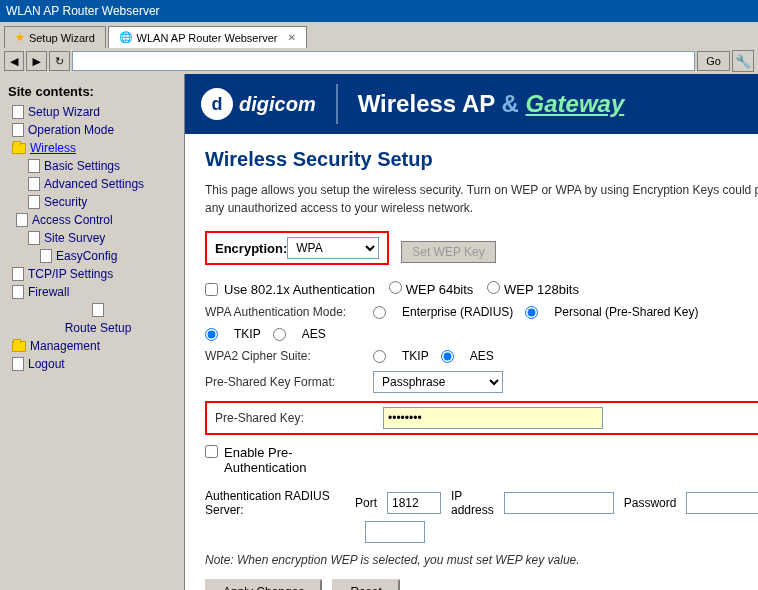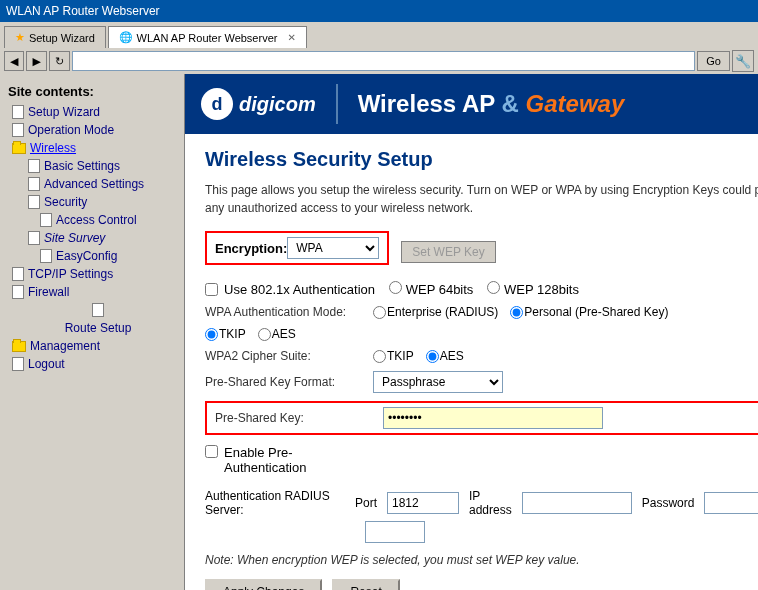--- a/index.html
+++ b/index.html
@@ -44,35 +44,35 @@
     .form-label { min-width: 160px; font-size: 12px; color: #333; }
 
     .encryption-row { border: 2px solid red; padding: 4px 8px; display: inline-flex; align-items: center; margin-bottom: 8px; }
     .encryption-label { font-weight: bold; font-size: 13px; }
     .encryption-select { border: 1px solid #7f9db9; background: white; padding: 1px 4px; font-size: 12px; height: 22px; }
 
     .set-wep-btn { background: #d4d0c8; border: 1px solid #808080; padding: 3px 10px; font-size: 12px; cursor: pointer; color: #999; }
 
     .checkbox-row { display: flex; align-items: center; gap: 6px; margin-bottom: 8px; }
     .radio-group { display: flex; align-items: center; gap: 12px; }
-    .radio-item { display: flex; align-items: center; gap: 1px; font-size: 12px; }
+    .radio-item { display: flex; align-items: center; gap: 16px; font-size: 12px; }
 
     .cipher-row { display: flex; align-items: center; gap: 8px; margin-bottom: 8px; }
 
     .pre-shared-row { border: 2px solid red; padding: 4px 8px; display: flex; align-items: center; gap: 8px; margin-bottom: 10px; }
     .pre-shared-input { border: 1px solid #7f9db9; background: #ffffcc; padding: 1px 4px; font-size: 12px; height: 22px; width: 220px; }
 
     .format-select { border: 1px solid #7f9db9; background: white; padding: 1px 4px; font-size: 12px; height: 22px; width: 130px; }
 
     .enable-auth-row { display: flex; align-items: flex-start; gap: 6px; margin-bottom: 14px; }
 
     .radius-section { margin-bottom: 10px; }
     .radius-row { display: flex; align-items: center; gap: 10px; font-size: 12px; }
     .radius-label { min-width: 140px; font-weight: normal; }
-    .radius-port-input { width: 72px; border: 1px solid #7f9db9; background: white; padding: 1px 4px; font-size: 12px; height: 22px; }
+    .radius-port-input { width: 54px; border: 1px solid #7f9db9; background: white; padding: 1px 4px; font-size: 12px; height: 22px; }
     .radius-ip-input { width: 110px; border: 1px solid #7f9db9; background: white; padding: 1px 4px; font-size: 12px; height: 22px; }
     .radius-pass-input { width: 110px; border: 1px solid #7f9db9; background: white; padding: 1px 4px; font-size: 12px; height: 22px; }
 
     .note { font-style: italic; font-size: 12px; color: #333; margin-bottom: 12px; }
 
     .button-row { display: flex; gap: 10px; }
     .apply-btn { background: #d4d0c8; border: 2px outset #d4d0c8; padding: 4px 16px; font-size: 12px; cursor: pointer; }
     .reset-btn { background: #d4d0c8; border: 2px outset #d4d0c8; padding: 4px 16px; font-size: 12px; cursor: pointer; }
   </style>
 </head>
@@ -128,25 +128,25 @@
       <span>Basic Settings</span>
     </div>
     <div class="sidebar-folder level2" style="padding-left:28px;">
       <span class="page-icon"></span>
       <span>Advanced Settings</span>
     </div>
     <div class="sidebar-folder level2" style="padding-left:28px;">
       <span class="page-icon"></span>
       <span>Security</span>
     </div>
-    <div class="sidebar-folder level2" style="padding-left:40px;">
+    <div class="sidebar-folder level2" style="padding-left:16px;">
       <span class="page-icon"></span>
       <span>Access Control</span>
     </div>
-    <div class="sidebar-folder level2" style="padding-left:28px;font-style:italic;">
+    <div class="sidebar-folder level2" style="padding-left:28px;">
       <span class="page-icon"></span>
       <span>Site Survey</span>
     </div>
     <div class="sidebar-folder level2" style="padding-left:40px;">
       <span class="page-icon"></span>
       <span>EasyConfig</span>
     </div>
     <div class="sidebar-folder level1" style="padding-left:12px;">
       <span class="page-icon"></span>
       <span>TCP/IP Settings</span>
@@ -176,21 +176,21 @@
         <div class="logo-circle">
           <span class="logo-d">d</span>
         </div>
         <span class="logo-text">digicom</span>
       </div>
       <div class="banner-divider"></div>
       <div style="color:white; font-size:24px; font-weight:bold;">
         <span style="color:white;">Wireless </span>
         <span style="color:white;">AP</span>
         <span style="color:#7fb3e0;"> &amp; </span>
-        <span style="color:#f97316; font-style:italic;">Gateway</span>
+        <span style="color:#86efac; font-style:italic;text-decoration:underline;">Gateway</span>
       </div>
     </div>
 
     <div class="content-area">
       <div class="page-title">Wireless Security Setup</div>
       <p class="description">This page allows you setup the wireless security. Turn on WEP or WPA by using Encryption Keys could prevent any unauthorized access to your wireless network.</p>
 
       <div style="display:flex; align-items:center; gap:12px; margin-bottom:8px;">
         <div class="encryption-row">
           <span class="encryption-label">Encryption:</span>

